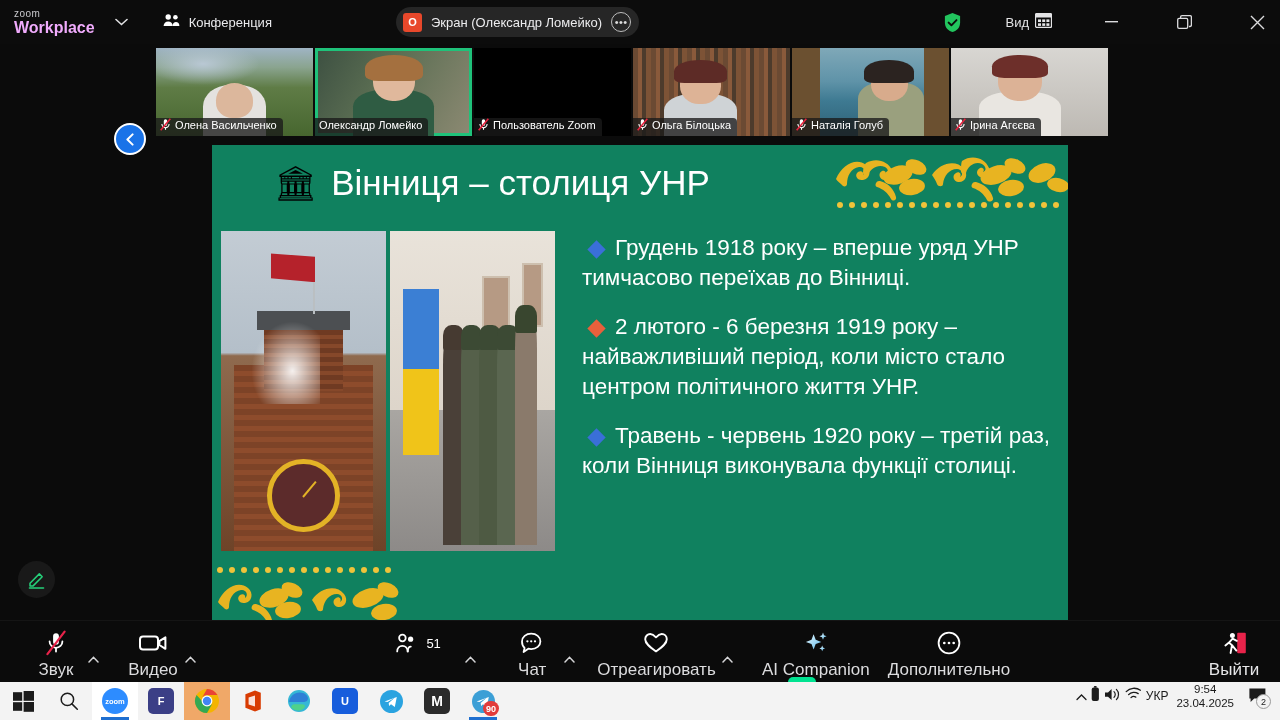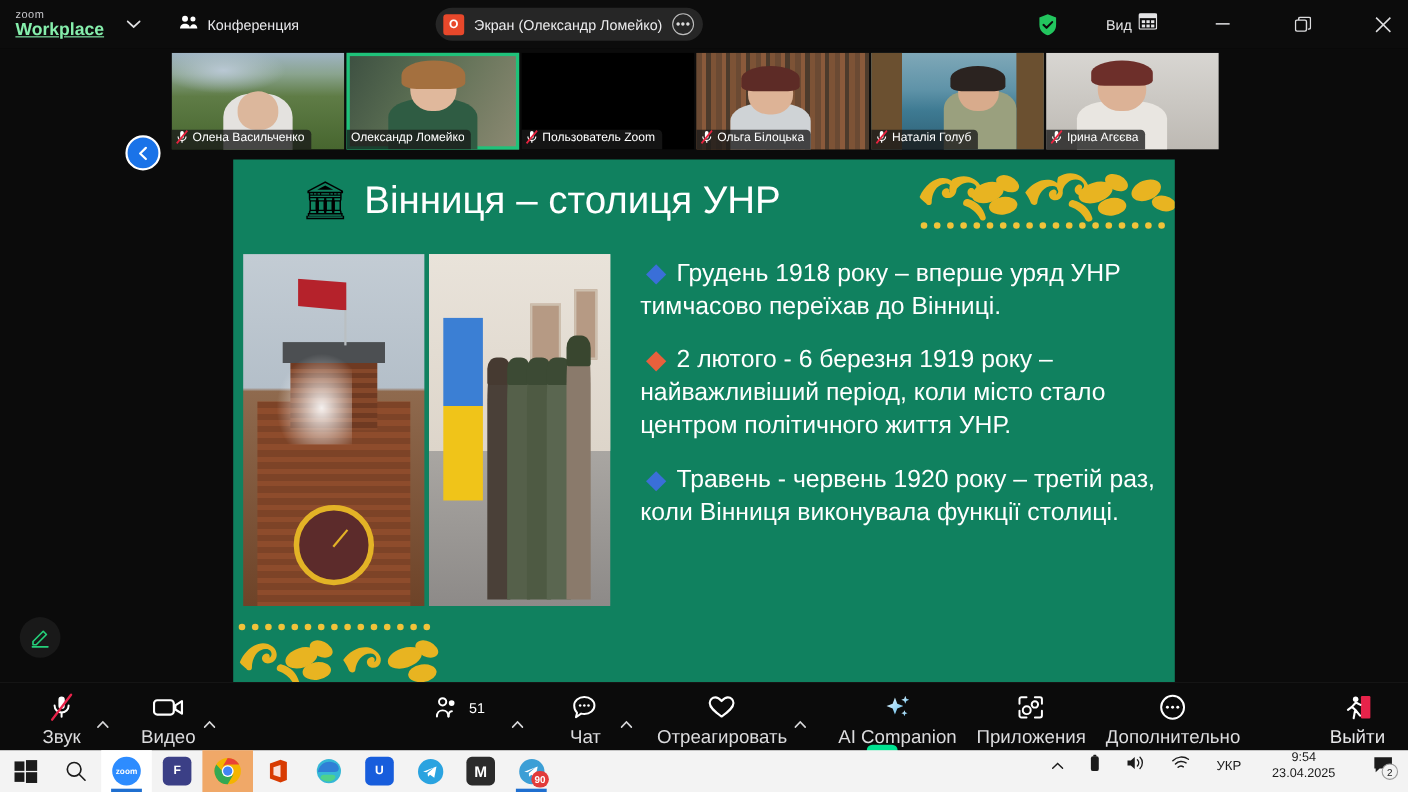--- a/index.html
+++ b/index.html
@@ -11,21 +11,21 @@
   }
   #app { position: relative; width: 1280px; height: 720px; background: #0b0b0b; }
 
   
   .topbar {
     position: absolute; left: 0; top: 0; width: 1280px; height: 44px;
     background: #0c0c0c; display: flex; align-items: center;
   }
   .zoom-logo { margin-left: 14px; line-height: 1; }
   .zoom-logo .z1 { color: #c8c8cc; font-size: 10px; letter-spacing: .5px; display: block; }
-  .zoom-logo .z2 { color: #86efac; font-size: 16px; font-weight: bold; display: block; margin-top: 1px; text-decoration: underline; }
+  .zoom-logo .z2 { color: #f0abfc; font-size: 16px; font-weight: bold; display: block; margin-top: 1px; }
   .chev-btn {
     width: 26px; height: 26px; margin-left: 14px; display: flex;
     align-items: center; justify-content: center; border-radius: 4px;
   }
   .chev-btn svg { display: block; }
   .meet-tab {
     display: flex; align-items: center; gap: 8px; margin-left: 18px;
     padding: 5px 10px; border-radius: 6px;
   }
   .meet-tab .lbl { color: #e9e9ec; font-size: 13px; }
@@ -177,21 +177,21 @@
   .tbi.act { background: #f0a868; }
   .tbi.act2 { background: #ffffff; }
   .tbi .under { position: absolute; bottom: 0; left: 9px; width: 28px; height: 3px; background: #1f6fd0; }
   .appic { width: 26px; height: 26px; border-radius: 5px; display: flex; align-items: center; justify-content: center;
            color: #fff; font-size: 11px; font-weight: bold; }
   .badge {
     position: absolute; right: 7px; bottom: 4px; min-width: 15px; height: 15px; padding: 0 3px;
     background: #e23b3b; color: #fff; font-size: 9px; border-radius: 8px;
     display: flex; align-items: center; justify-content: center; font-weight: bold;
   }
-  .tray { position: absolute; right: 0; top: 0; height: 28px; display: flex; align-items: center; gap: 24px; padding-right: 8px; }
+  .tray { position: absolute; right: 0; top: 0; height: 28px; display: flex; align-items: center; gap: 4px; padding-right: 8px; }
   .tray .lang { color: #1b1b1b; font-size: 12px; }
   .clock2 { display: flex; flex-direction: column; align-items: center; line-height: 1.25; margin: 0 4px; }
   .clock2 span { color: #1b1b1b; font-size: 11.5px; }
   .notif { position: relative; width: 30px; height: 38px; display: flex; align-items: center; justify-content: center; }
   .notif .nb {
     position: absolute; right: 1px; bottom: 6px; width: 15px; height: 15px; border-radius: 50%;
     background: #f3f3f3; border: 1px solid #9a9a9a; color: #1b1b1b; font-size: 9px;
     display: flex; align-items: center; justify-content: center;
   }
 </style>
@@ -609,33 +609,20 @@
                   <stop offset="100%" stop-color="#59b7e8"></stop>
             </linearGradient>
               </defs>
             <path d="M10.6 3.2l2.1 5.6 5.6 2.1-5.6 2.1-2.1 5.6-2.1-5.6L2.9 10.9l5.6-2.1z" fill="url(#gsp)"></path>
             <path d="M20 1.6l1 2.6 2.6 1-2.6 1-1 2.6-1-2.6-2.6-1 2.6-1z" fill="url(#gsp)"></path>
             <path d="M19.2 14.6l.8 2 2 .8-2 .8-.8 2-.8-2-2-.8 2-.8z" fill="url(#gsp)"></path>
           </svg>
         </span>
         <span class="lb">AI Companion</span>
       </div>
-      <div class="titem" style="min-width:94px;margin-left:18px;">
-        <span class="ic">
-          <svg width="24" height="22" viewBox="0 0 24 22">
-            <path d="M8.2 1.8H3.6A1.8 1.8 0 001.8 3.6v4.2" fill="none" stroke="#fff" stroke-width="1.8" stroke-linecap="round"></path>
-            <path d="M15.8 1.8h4.6A1.8 1.8 0 0122.2 3.6v4.2" fill="none" stroke="#fff" stroke-width="1.8" stroke-linecap="round"></path>
-            <path d="M1.8 14.2v4.2A1.8 1.8 0 003.6 20.2h4.6" fill="none" stroke="#fff" stroke-width="1.8" stroke-linecap="round"></path>
-            <path d="M22.2 14.2v4.2a1.8 1.8 0 01-1.8 1.8h-4.6" fill="none" stroke="#fff" stroke-width="1.8" stroke-linecap="round"></path>
-            <circle cx="8.4" cy="13.6" r="3.6" fill="none" stroke="#fff" stroke-width="1.8"></circle>
-            <circle cx="15.8" cy="8.4" r="2.9" fill="none" stroke="#fff" stroke-width="1.8"></circle>
-          </svg>
-        </span>
-        <span class="lb">Приложения</span>
-      </div>
       <div class="titem" style="min-width:108px;margin-left:18px;">
         <span class="ic">
           <svg width="24" height="24" viewBox="0 0 24 24">
             <circle cx="12" cy="12" r="10.4" fill="none" stroke="#fff" stroke-width="1.8"></circle>
             <circle cx="7.3" cy="12" r="1.35" fill="#fff"></circle>
               <circle cx="12" cy="12" r="1.35" fill="#fff"></circle>
               <circle cx="16.7" cy="12" r="1.35" fill="#fff"></circle>
           </svg>
         </span>
         <span class="lb">Дополнительно</span>

